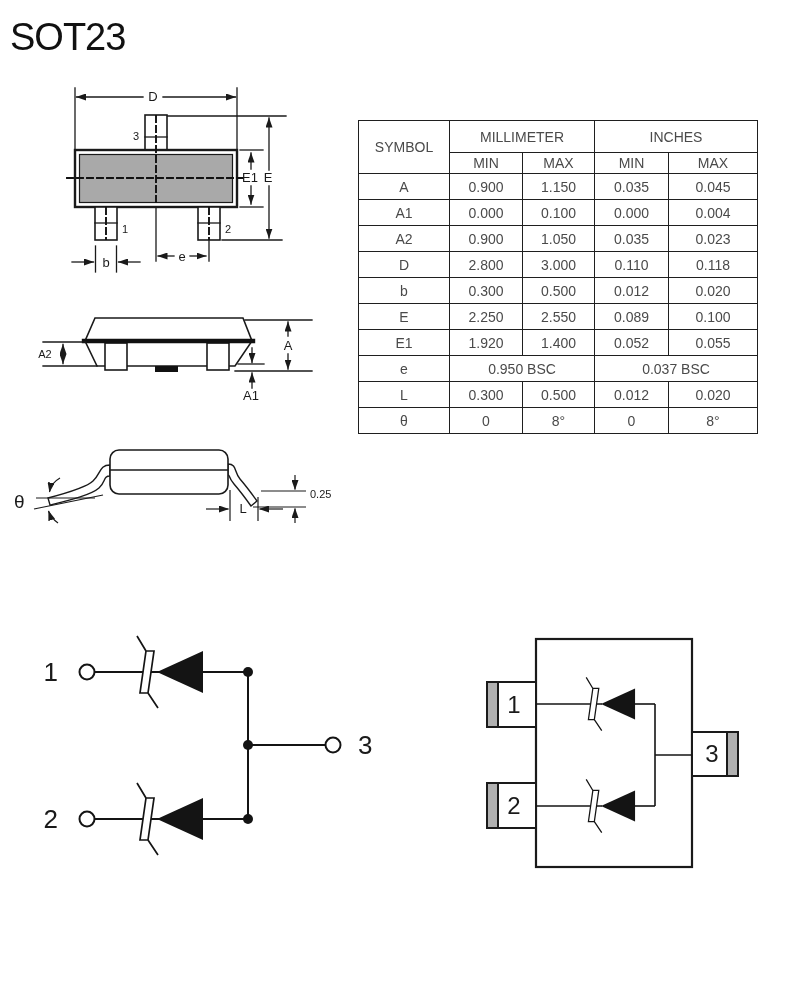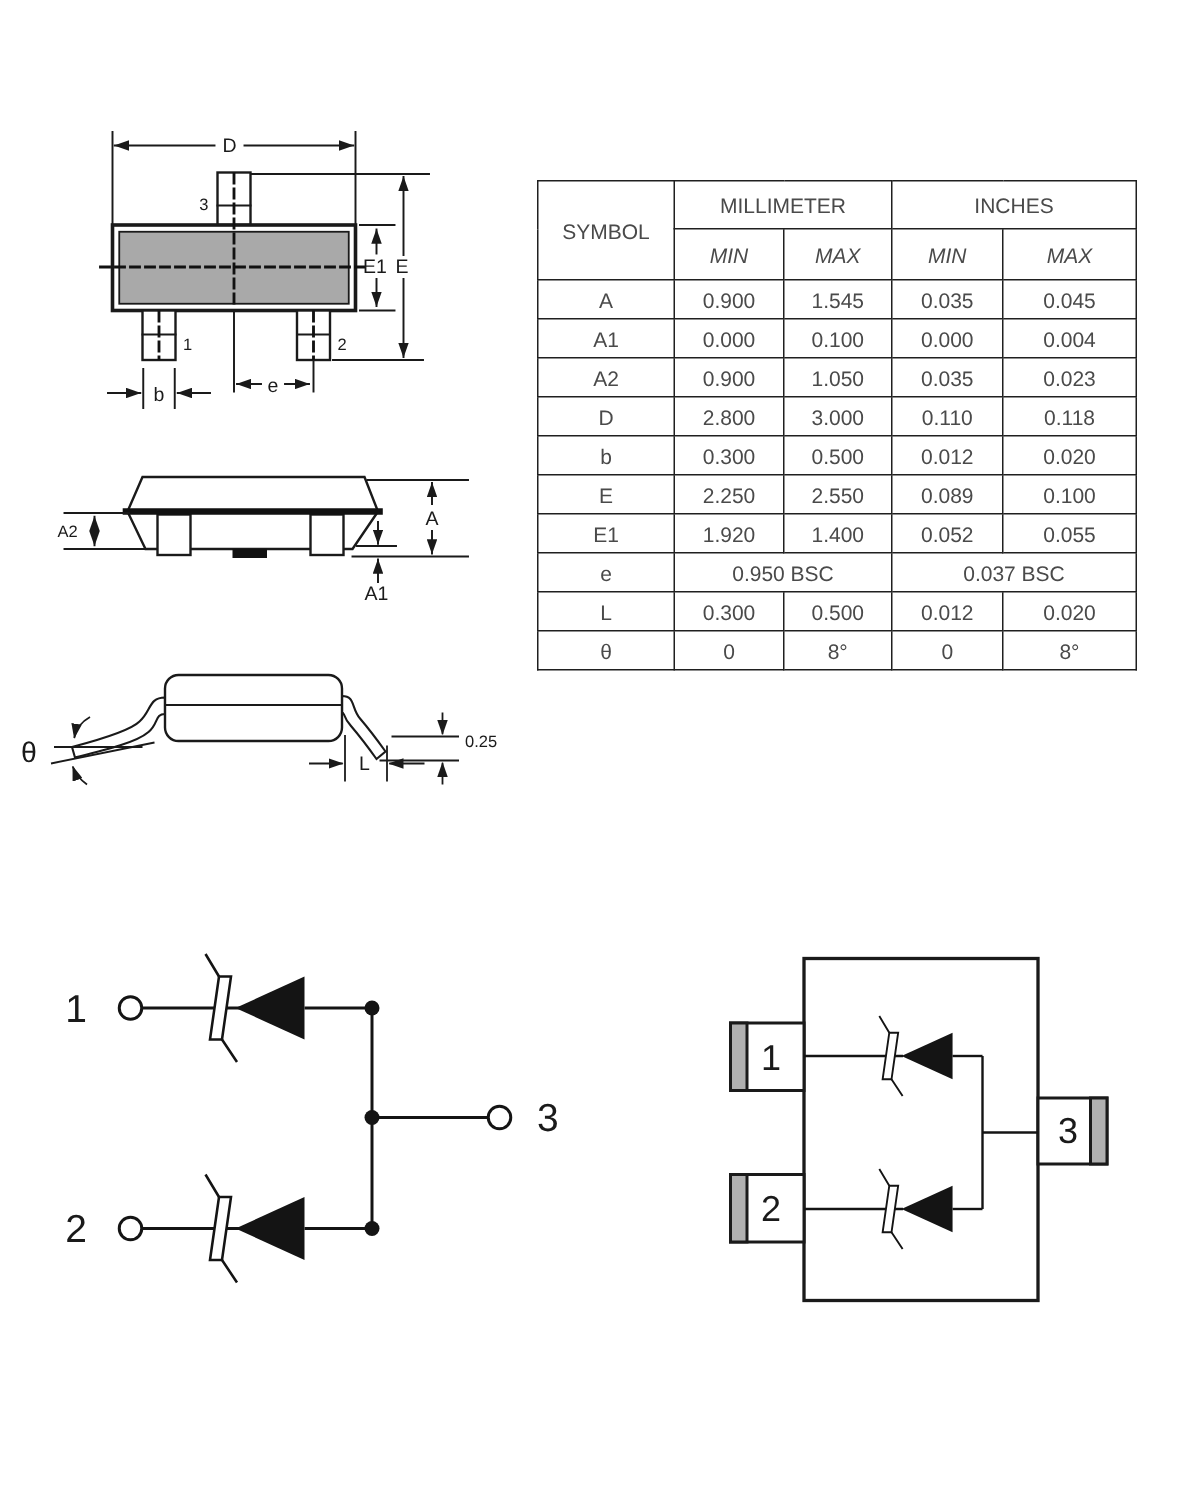--- a/index.html
+++ b/index.html
@@ -6,21 +6,21 @@
   .sheet{position:relative;width:800px;height:1000px;background:#ffffff;overflow:hidden;
          font-family:"Liberation Sans",sans-serif;}
   .page-title{position:absolute;left:10px;top:16px;font-size:38px;letter-spacing:-1px;color:#111;}
   .drawing-layer{position:absolute;left:0;top:0;width:800px;height:1000px;}
   svg text{font-family:"Liberation Sans",sans-serif;fill:#1a1a1a;}
   .t11{font-size:11px;} .t13{font-size:13px;} .t17{font-size:19px;} .t10{font-size:11px;}
   .t26{font-size:26px;} .t24{font-size:24px;}
   .dim-table{position:absolute;left:358px;top:120px;border-collapse:collapse;table-layout:fixed;
              font-size:14px;color:#4a4a4a;text-align:center;background:#fff;}
   .dim-table td{border:1px solid #1f1f1f;padding:0;}
-  .dim-table tr.h1{height:32px;padding-left:36px;} .dim-table tr.h2{height:34px;font-style:italic;} .dim-table tr.dr{height:26px;}
+  .dim-table tr.h1{height:32px;padding-left:36px;} .dim-table tr.h2{height:21px;} .dim-table tr.dr{height:26px;}
   .tv-caption{position:absolute;left:460px;top:878px;width:300px;text-align:center;
               font-size:28px;color:#222;}
 </style>
 </head>
 <body>
 
 <div class="sheet">
 
   <svg class="drawing-layer" viewBox="0 0 800 1000">
     <defs>
@@ -168,20 +168,21 @@
         <line x1="635" y1="806" x2="655" y2="806"></line>
       </g>
       <use href="#zd" transform="translate(601,704) scale(0.74)"></use>
       <use href="#zd" transform="translate(601,806) scale(0.74)"></use>
       <text x="514" y="713" text-anchor="middle" class="t24">1</text>
       <text x="514" y="814" text-anchor="middle" class="t24">2</text>
       <text x="712" y="762" text-anchor="middle" class="t24">3</text>
     </g>
   </svg>
 
+  <div class="page-title">SOT23</div>
 
   <table class="dim-table">
     <colgroup>
         <col style="width:91px">
         <col style="width:73px">
         <col style="width:72px">
         <col style="width:74px">
         <col style="width:89px">
       </colgroup>
     <tbody>
@@ -192,21 +193,21 @@
     </tr>
     <tr class="h2">
       <td>MIN</td>
       <td>MAX</td>
       <td>MIN</td>
       <td>MAX</td>
     </tr>
     <tr class="dr">
       <td>A</td>
           <td>0.900</td>
-          <td>1.545</td>
+          <td>1.150</td>
           <td>0.035</td>
           <td>0.045</td>
     </tr>
     <tr class="dr">
       <td>A1</td>
           <td>0.000</td>
           <td>0.100</td>
           <td>0.000</td>
           <td>0.004</td>
     </tr>

